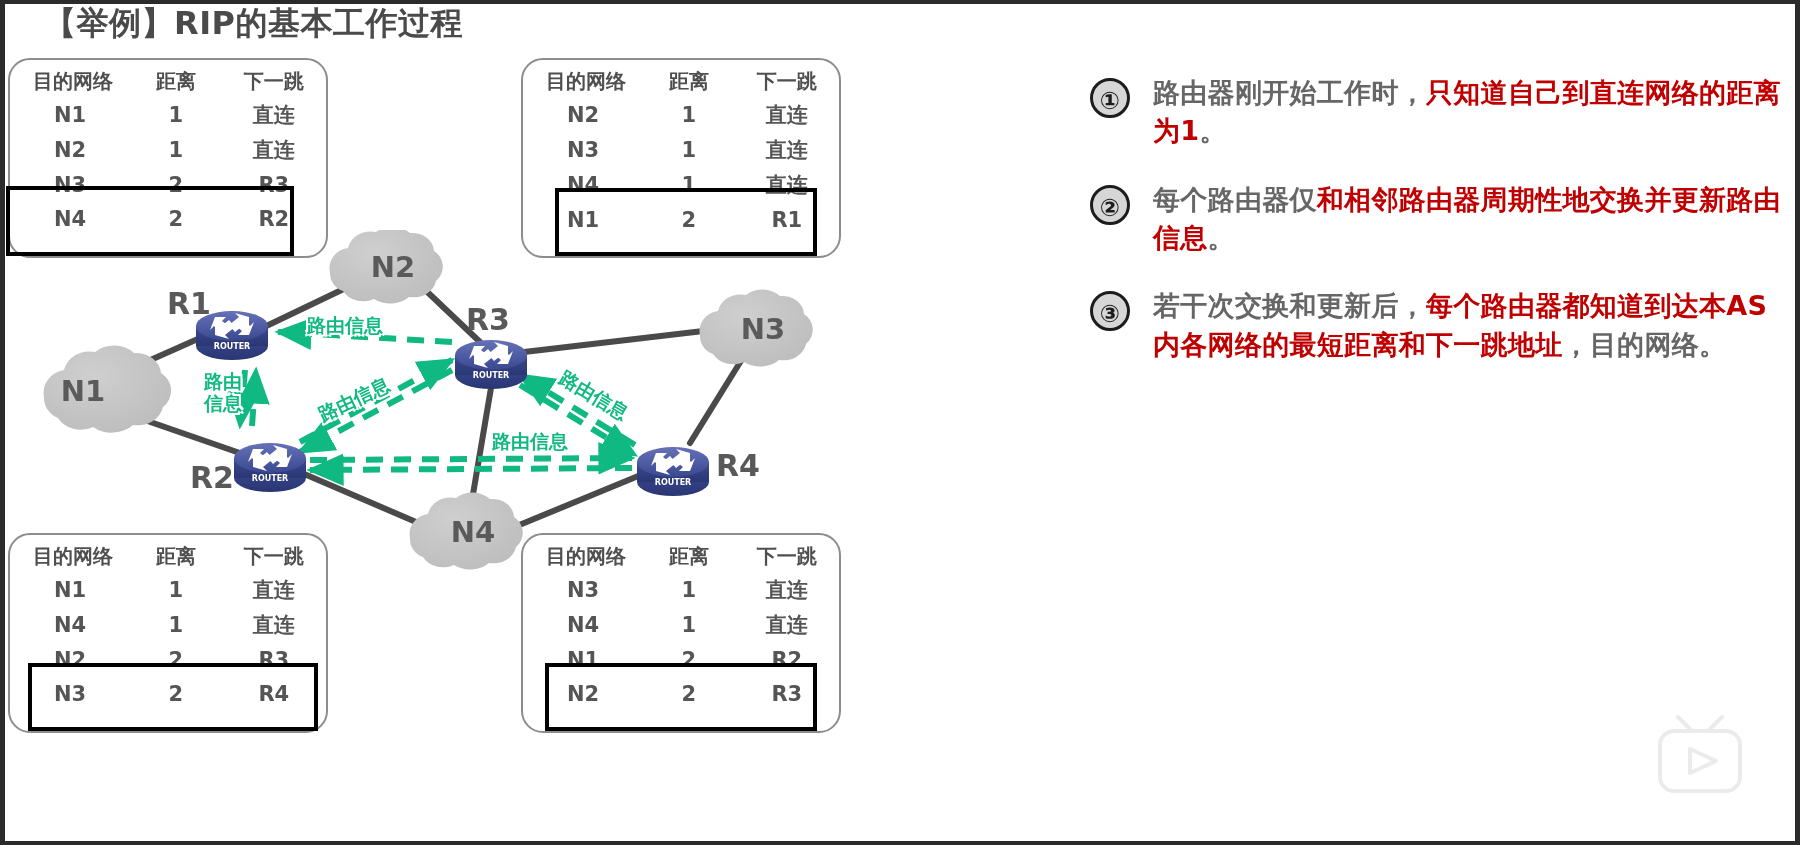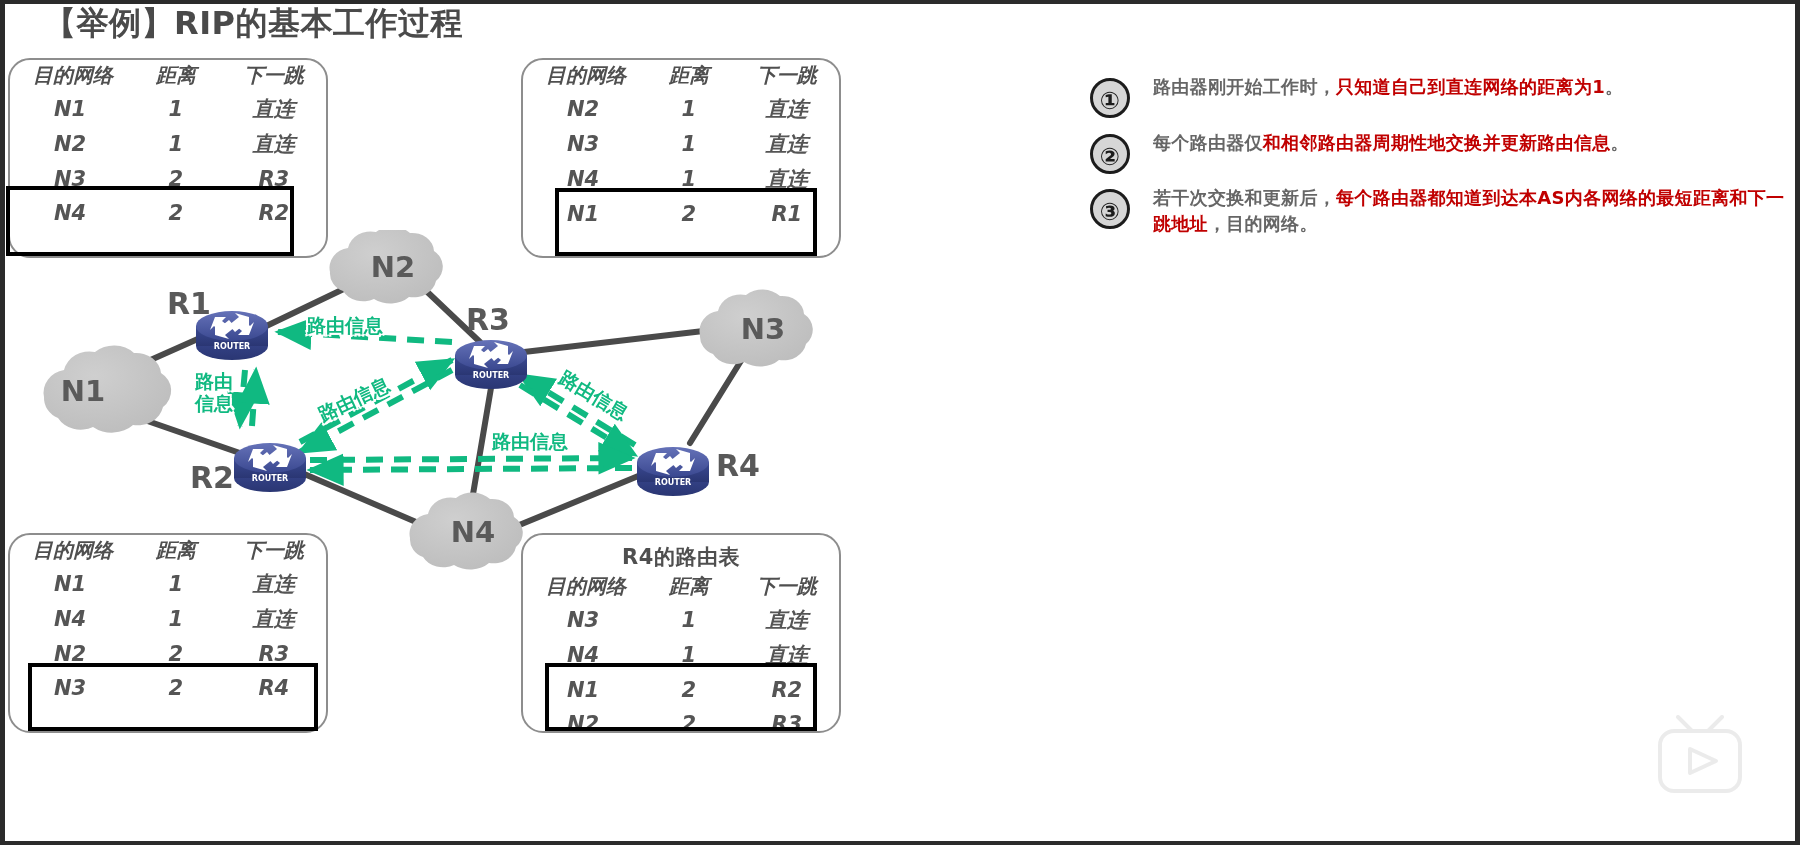--- a/index.html
+++ b/index.html
@@ -53,22 +53,21 @@
     text-align: center;
     font-size: 21px;
     font-weight: bold;
     color: #4f4f4f;
     margin-top: 8px;
     letter-spacing: 0.5px;
   }
   .rt-table {
     width: 100%;
     border-collapse: collapse;
-    margin-top: 0;
-    font-style: italic;
+    margin-top: 6px;
   }
   .rt-table th {
     font-size: 20px;
     font-weight: bold;
     color: #4f4f4f;
     padding: 2px 0 3px 0;
   }
   .rt-table td {
     font-size: 21px;
     font-weight: bold;
@@ -100,21 +99,21 @@
     border: 3px solid #1c1c1c;
     background: #d6d6d6;
     color: #1c1c1c;
     font-size: 24px;
     font-weight: bold;
     text-align: center;
     line-height: 40px;
     box-sizing: border-box;
   }
   .note-text {
-    font-size: 18px;
+    font-size: 27px;
     font-weight: bold;
     line-height: 1.42;
     color: #666666;
     letter-spacing: 0.3px;
   }
   .note-text .red { color: #c00000; }
 
   
   #diagram { position: absolute; left: 0; top: 230px; width: 870px; height: 340px; }
   .node-label {
@@ -280,21 +279,21 @@
   <div class="cloud-label" style="left:428px; top:285px; width:90px;">N4</div>
 
   
   <div class="node-label" style="left:167px; top:56px;">R1</div>
   <div class="node-label" style="left:190px; top:230px;">R2</div>
   <div class="node-label" style="left:466px; top:72px;">R3</div>
   <div class="node-label" style="left:716px; top:218px;">R4</div>
 
   
   <div class="rinfo-label" style="left:307px; top:84px;">路由信息</div>
-  <div class="rinfo-label" style="left:186px; top:140px; width:56px; text-align:center; white-space:normal;">路由<br>信息</div>
+  <div class="rinfo-label" style="left:186px; top:140px; width:56px; text-align:right; white-space:normal;">路由<br>信息</div>
   <div class="rinfo-label" style="left:316px; top:158px; transform:rotate(-25deg);">路由信息</div>
   <div class="rinfo-label" style="left:556px; top:154px; transform:rotate(31deg);">路由信息</div>
   <div class="rinfo-label" style="left:492px; top:200px;">路由信息</div>
 </div>
 
 <div class="rt-card" style="left:8px; top:58px; width:320px; height:200px;">
   <table class="rt-table">
     <thead>
       <tr>
         <th class="c0">目的网络</th>
@@ -392,21 +391,20 @@
         <td>N3</td>
         <td>2</td>
         <td>R4</td>
       </tr>
     </tbody>
   </table>
 </div>
 <div class="hl-box" style="left:28px; top:663px; width:290px; height:68px;"></div>
 
 <div class="rt-card" style="left:521px; top:533px; width:320px; height:200px;">
-  <div class="rt-title">R4的路由表</div>
   <table class="rt-table">
     <thead>
       <tr>
         <th class="c0">目的网络</th>
         <th class="c1">距离</th>
         <th class="c2">下一跳</th>
       </tr>
     </thead>
     <tbody>
       <tr>

